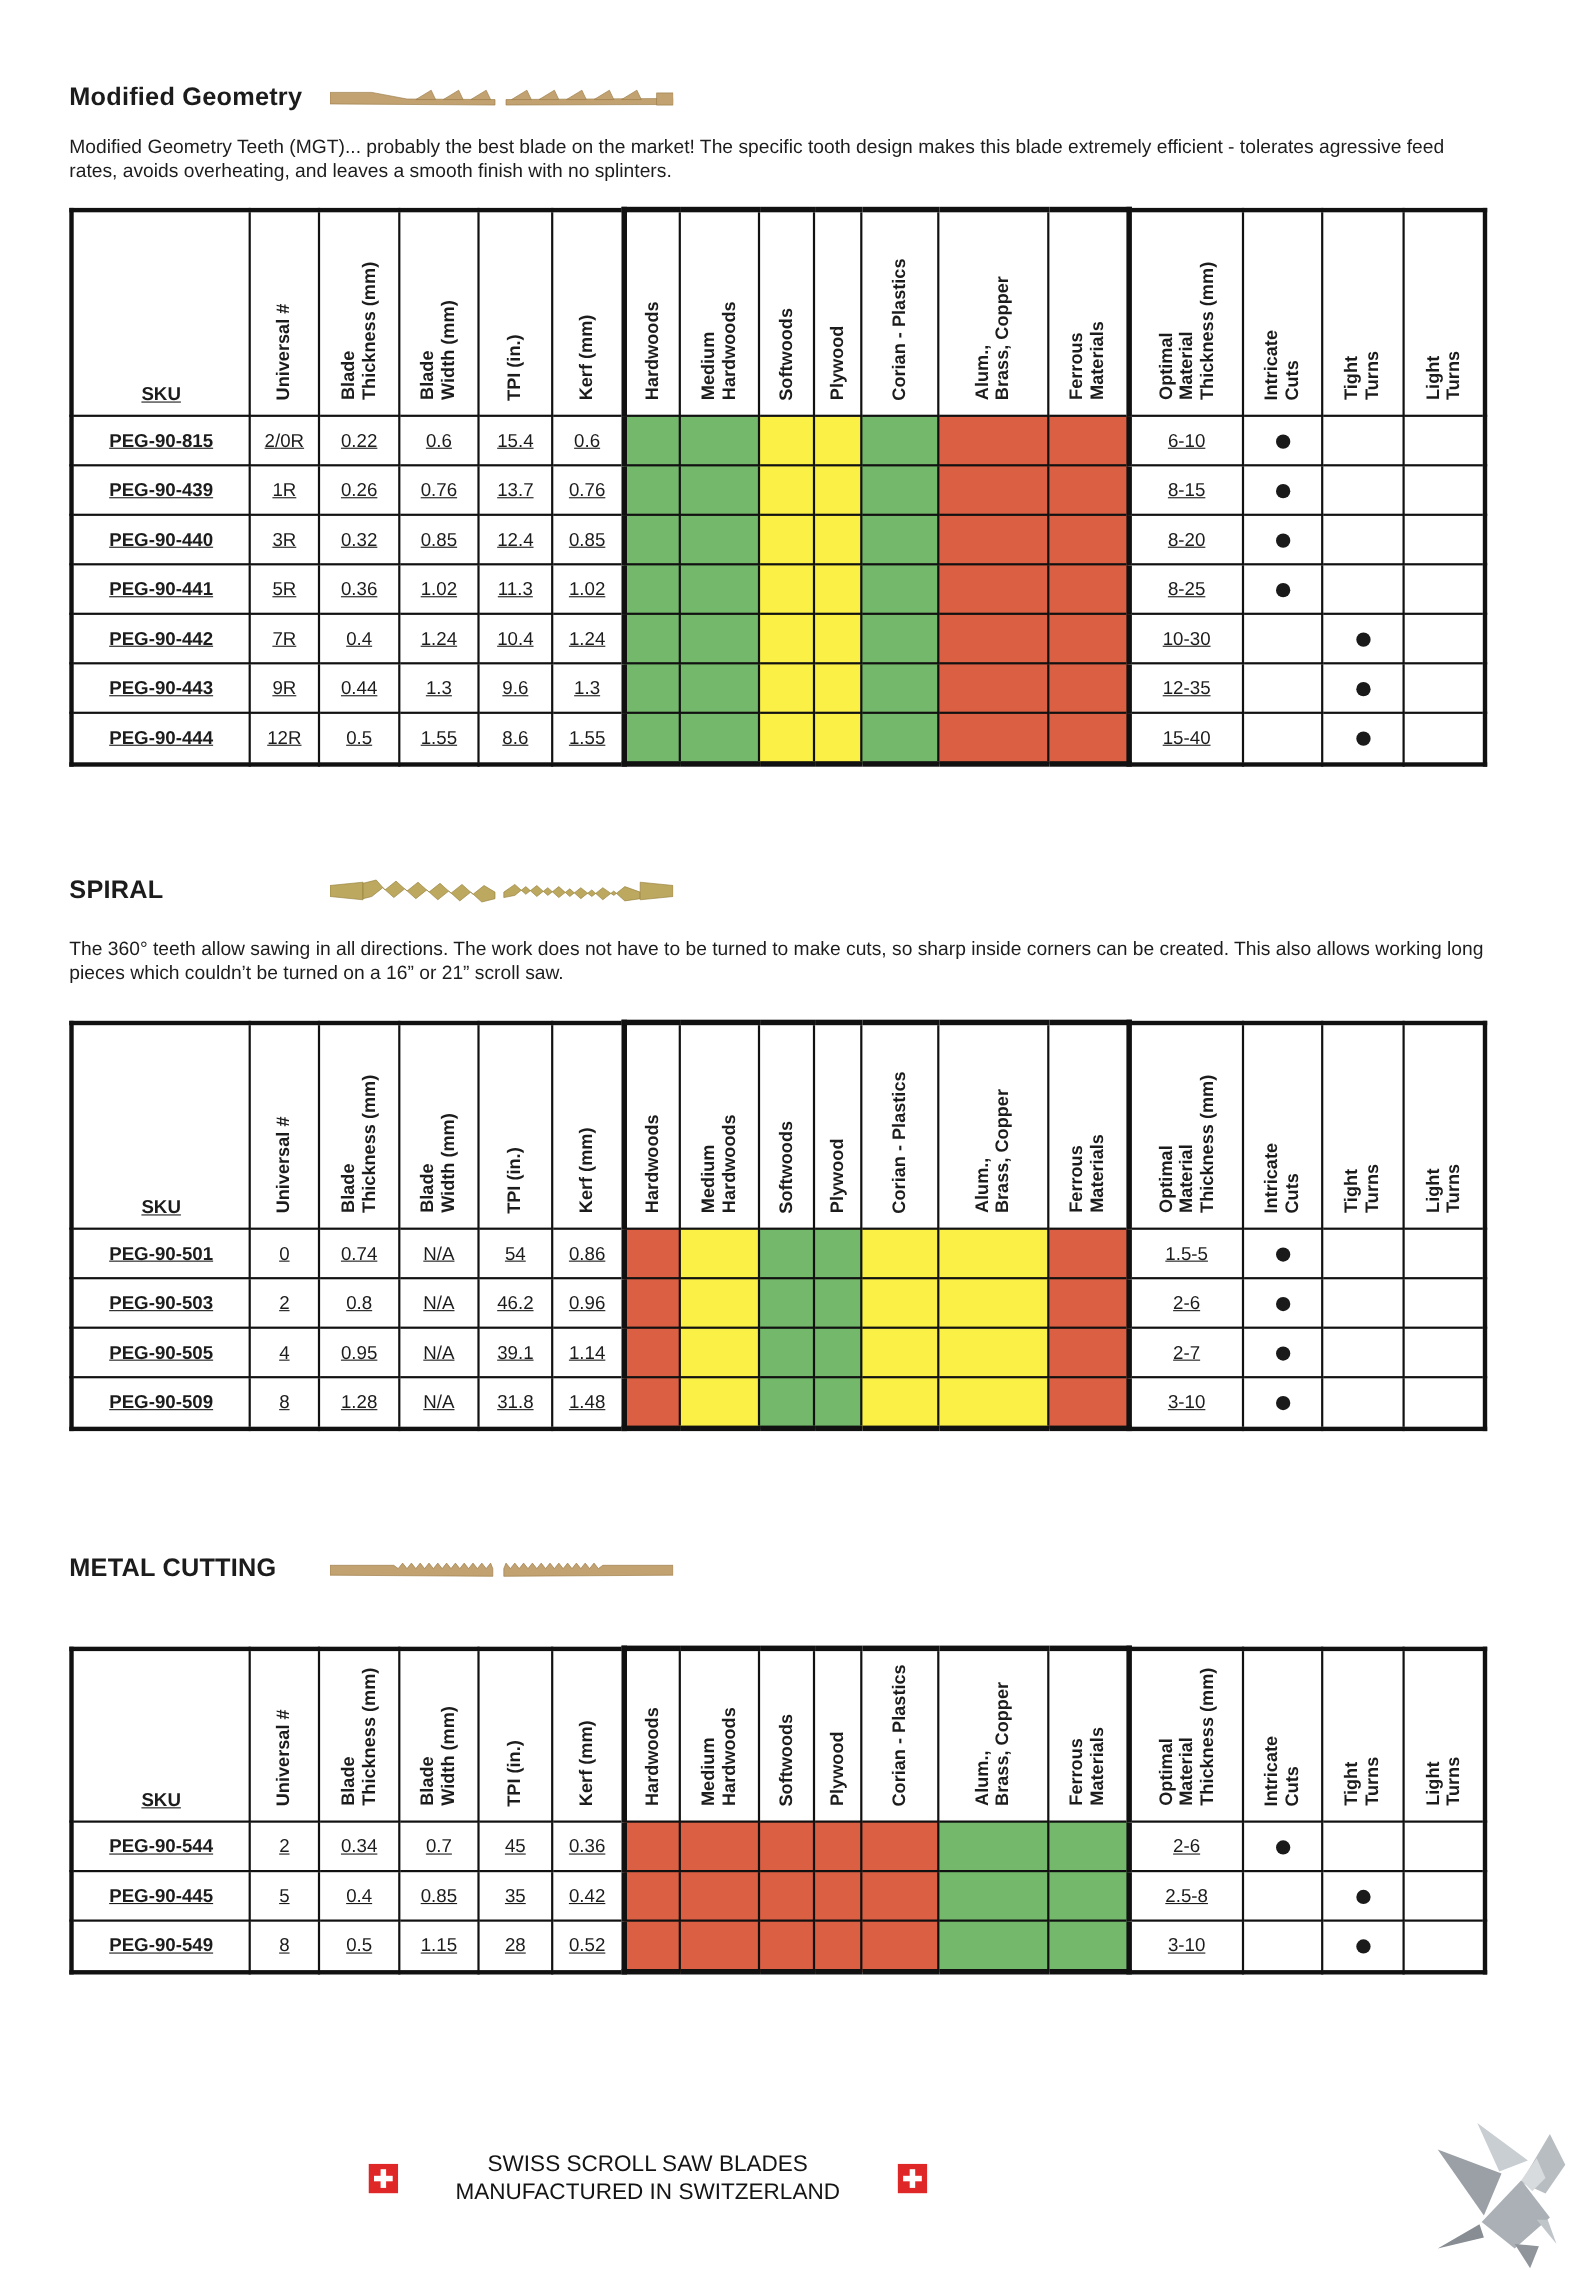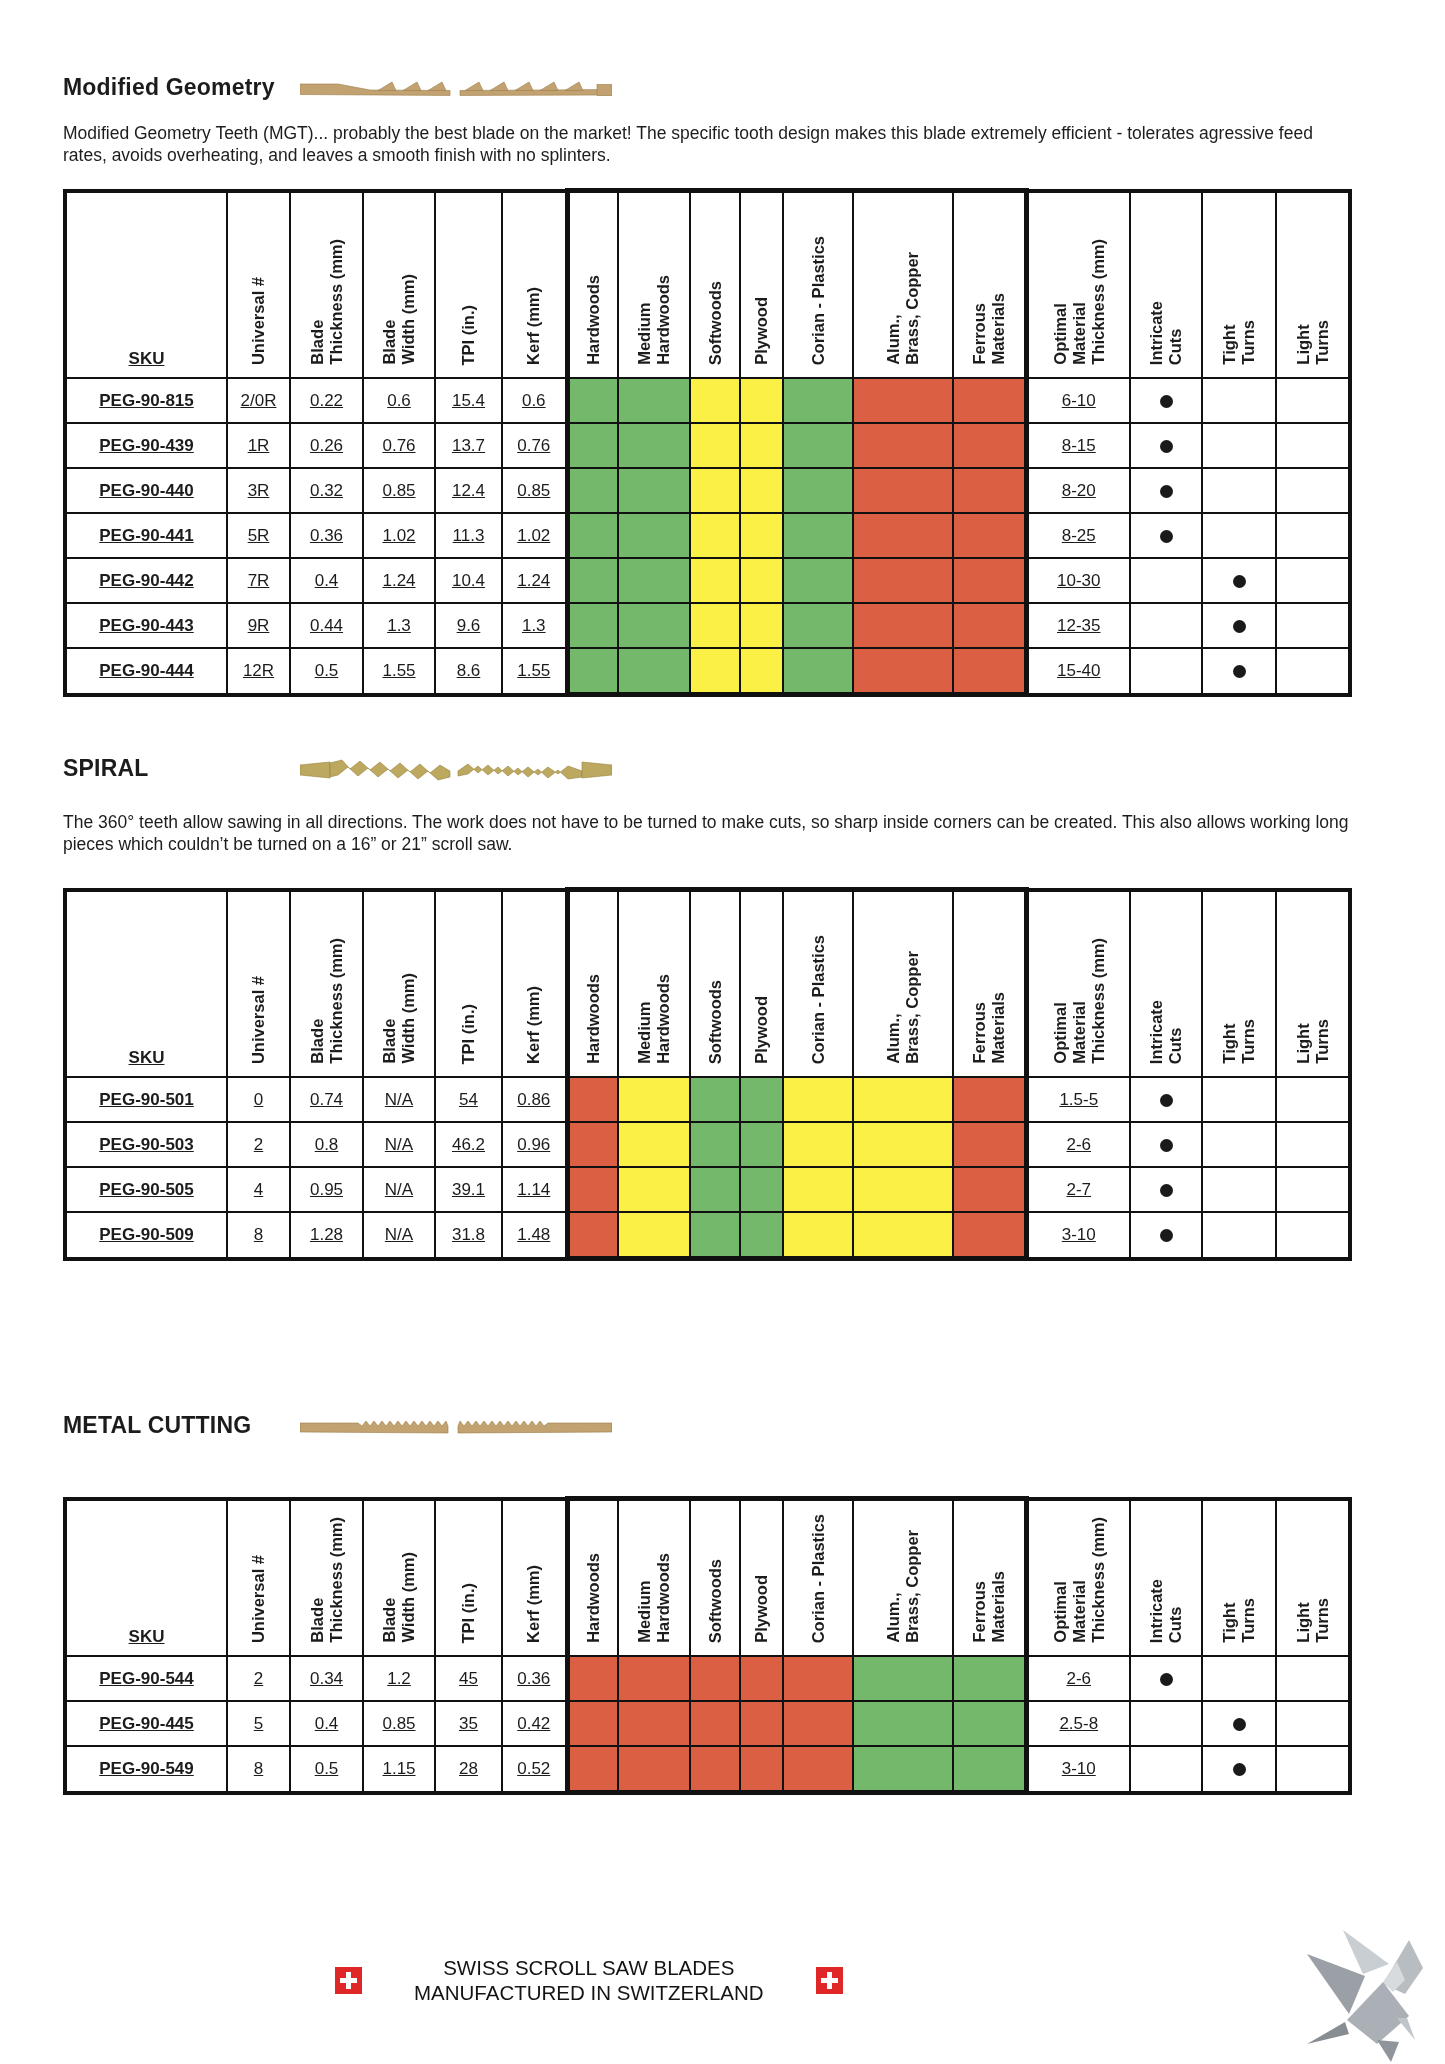--- a/index.html
+++ b/index.html
@@ -244,21 +244,21 @@
             <td class="m m-last m-bottom" style="background: rgb(218, 95, 67);"></td>
             <td>15-40</td>
             <td></td>
             <td><span class="dot"></span></td>
             <td></td>
           </tr>
         </tbody>
       </table>
   </div>
 
-  <div class="section" style="top:755px">
+  <div class="section" style="top:795px">
     <div class="title-row">
       <h2>SPIRAL</h2>
       <svg class="blade" style="top:2px" width="312" height="26" viewBox="0 0 312 26">
         <polygon class="spiral-fill spiral-a" points="0,8 30,5 30,21 0,18" fill="#bda860"></polygon>
         <polygon class="spiral-fill spiral-a" points="30,6 42,3 50,12 60,4 70,13 80,5 90,14 100,6 110,15 120,7 130,16 140,8 150,14 150,20 138,23 128,14 118,22 108,13 98,21 88,12 78,20 68,11 58,19 48,10 38,18 30,20" fill="#bda860"></polygon>
         <polygon class="spiral-fill spiral-a" points="158,14 168,7 178,16 188,8 198,17 208,9 218,18 228,10 238,18 248,10 258,17 268,9 282,14 282,20 268,22 258,13 248,21 238,12 228,20 218,11 208,19 198,10 188,18 178,9 168,17 158,19" fill="#bda860"></polygon>
         <polygon class="spiral-fill spiral-a" points="282,5 312,8 312,18 282,21" fill="#bda860"></polygon>
       </svg>
     </div>
     <p class="desc" style="margin-top:22px">The 360° teeth allow sawing in all directions. The work does not have to be turned to make cuts, so sharp inside corners can be created. This also allows working long pieces which couldn’t be turned on a 16” or 21” scroll saw.</p>
@@ -451,21 +451,21 @@
 Turns</span></th>
             <th><span class="vtxt">Light
 Turns</span></th>
           </tr>
         </thead>
         <tbody>
           <tr>
             <td class="skucell">PEG-90-544</td>
             <td>2</td>
             <td>0.34</td>
-            <td>1.2</td>
+            <td>0.7</td>
             <td>45</td>
             <td>0.36</td>
             <td class="m m-first" style="background: rgb(218, 95, 67);"></td>
             <td class="m" style="background: rgb(218, 95, 67);"></td>
             <td class="m" style="background: rgb(218, 95, 67);"></td>
             <td class="m" style="background: rgb(218, 95, 67);"></td>
             <td class="m" style="background: rgb(218, 95, 67);"></td>
             <td class="m" style="background: rgb(116, 184, 108);"></td>
             <td class="m m-last" style="background: rgb(116, 184, 108);"></td>
             <td>2-6</td>

